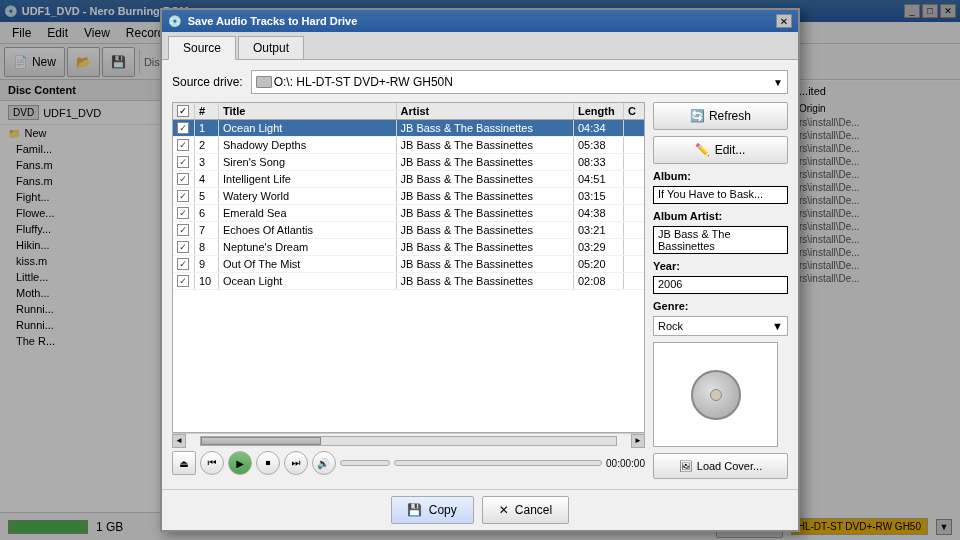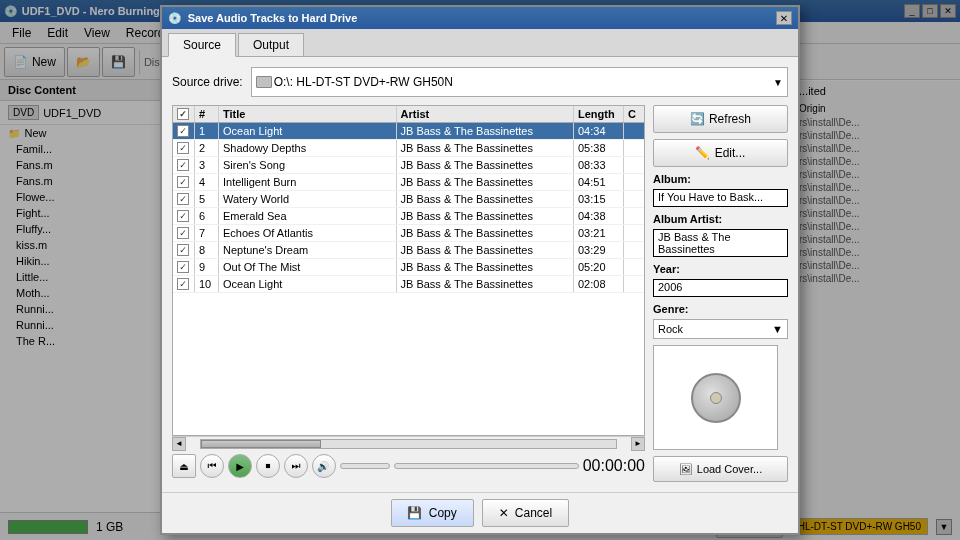--- a/index.html
+++ b/index.html
@@ -230,21 +230,21 @@
       display: flex;
       align-items: center;
       gap: 8px;
     }
     .source-drive-label {
       font-size: 12px;
       white-space: nowrap;
     }
     .source-drive-select {
       flex: 1;
-      height: 30px;
+      height: 24px;
       border: 1px solid #aaa;
       background: white;
       font-size: 12px;
       padding: 0 4px;
       display: flex;
       align-items: center;
     }
 
     
     .dialog-main {
@@ -439,21 +439,21 @@
       border-radius: 3px;
     }
     .progress-slider {
       flex: 1;
       height: 6px;
       background: #e0e0e0;
       border: 1px solid #aaa;
       border-radius: 3px;
     }
     .time-display {
-      font-size: 16px;
+      font-size: 10px;
       white-space: nowrap;
     }
 
     
     .dialog-footer {
       display: flex;
       justify-content: center;
       gap: 8px;
       padding: 6px 10px;
       border-top: 1px solid #ccc;
@@ -556,25 +556,25 @@
         <span style="font-size:10px;background:#e0e0e0;padding:1px 4px;border:1px solid #aaa;">DVD</span>
         <span style="font-size:11px;">UDF1_DVD</span>
       </div>
       <div class="sidebar-new">
         <span style="font-size:10px;">📁</span>
         <span>New</span>
       </div>
       <div class="sidebar-item">Famil...</div>
       <div class="sidebar-item">Fans.m</div>
       <div class="sidebar-item">Fans.m</div>
+      <div class="sidebar-item">Fight...</div>
       <div class="sidebar-item">Flowe...</div>
-      <div class="sidebar-item">Fight...</div>
       <div class="sidebar-item">Fluffy...</div>
+      <div class="sidebar-item">Hikin...</div>
       <div class="sidebar-item">kiss.m</div>
-      <div class="sidebar-item">Hikin...</div>
       <div class="sidebar-item">Little...</div>
       <div class="sidebar-item">Moth...</div>
       <div class="sidebar-item">Runni...</div>
       <div class="sidebar-item">Runni...</div>
       <div class="sidebar-item">The R...</div>
     </div>
 
     <div style="flex:1;background:#f8f8f8;position:relative;">
 
       <div style="position:absolute;right:0;top:1px;width:170px;height:100%;background:#f0f0f0;border-left:1px solid #ccc;">
@@ -682,21 +682,21 @@
       <div class="track-col-title">Siren's Song</div>
       <div class="track-col-artist">JB Bass &amp; The Bassinettes</div>
       <div class="track-col-length">08:33</div>
       <div class="track-col-c"></div>
     </div>
                 <div class="track-row">
       <div class="track-col-cb">
         <div class="cb checked"></div>
       </div>
       <div class="track-col-num">4</div>
-      <div class="track-col-title">Intelligent Burn</div>
+      <div class="track-col-title">Intelligent Life</div>
       <div class="track-col-artist">JB Bass &amp; The Bassinettes</div>
       <div class="track-col-length">04:51</div>
       <div class="track-col-c"></div>
     </div>
                 <div class="track-row">
       <div class="track-col-cb">
         <div class="cb checked"></div>
       </div>
       <div class="track-col-num">5</div>
       <div class="track-col-title">Watery World</div>

